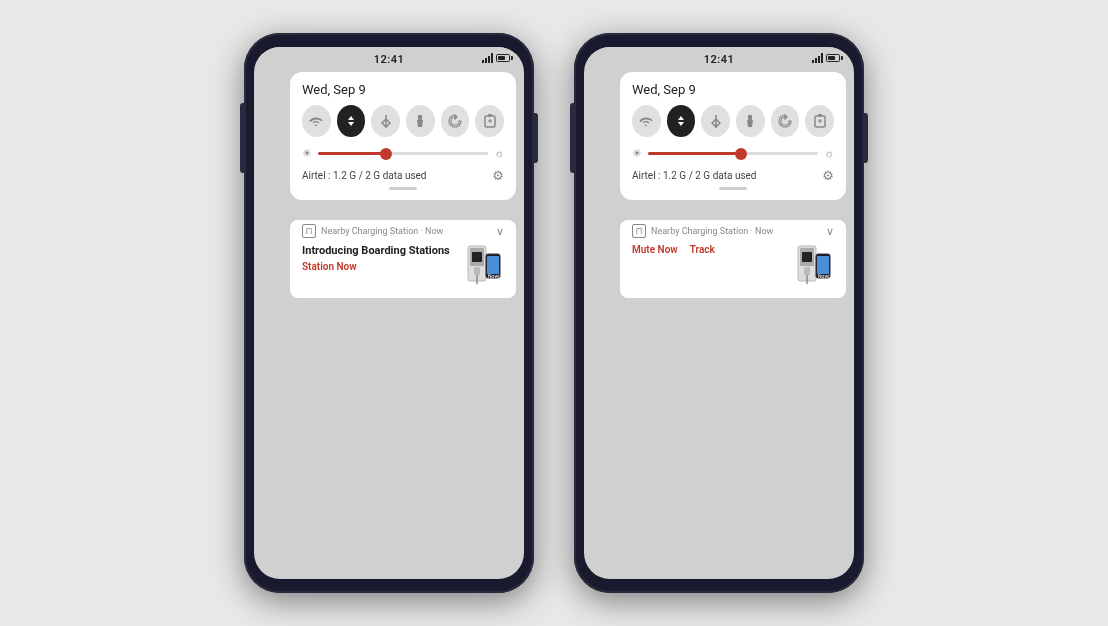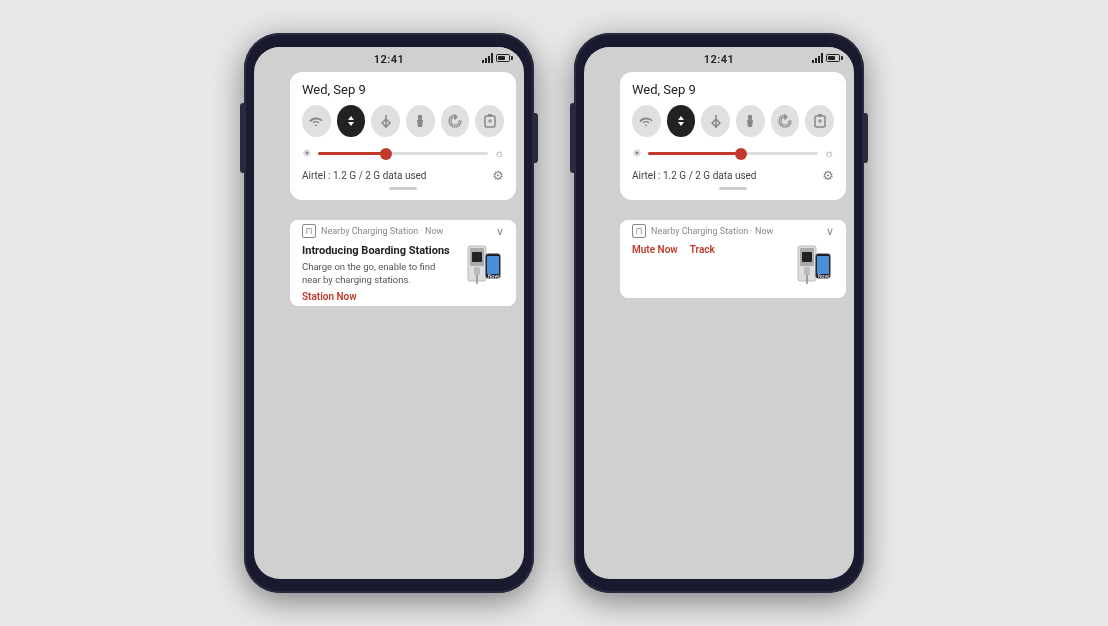--- a/index.html
+++ b/index.html
@@ -429,21 +429,20 @@
         <div class="notif-header">
           <div class="notif-meta">
             <div class="notif-app-icon"></div>
             <span class="notif-source">Nearby Charging Station · Now</span>
           </div>
           <span class="notif-expand">∨</span>
         </div>
         <div class="notif-body">
           <div class="notif-text-area">
             <div class="notif-title">Introducing Boarding Stations</div>
-            <div class="notif-desc">Charge on the go, enable to find near by charging stations.</div>
             <div class="notif-action">Station Now</div>
           </div>
           <div class="notif-image">
             <svg class="charger-illus" viewBox="0 0 44 50" xmlns="http://www.w3.org/2000/svg">
 
               <rect x="8" y="2" width="18" height="35" rx="2" fill="#ddd" stroke="#bbb" stroke-width="1"></rect>
               <rect x="10" y="4" width="14" height="18" rx="1" fill="#aaa"></rect>
               <rect x="12" y="8" width="10" height="10" rx="1" fill="#222"></rect>
               <rect x="14" y="23" width="6" height="8" rx="1" fill="#bbb"></rect>
               <line x1="17" y1="31" x2="17" y2="40" stroke="#888" stroke-width="1.5"></line>

